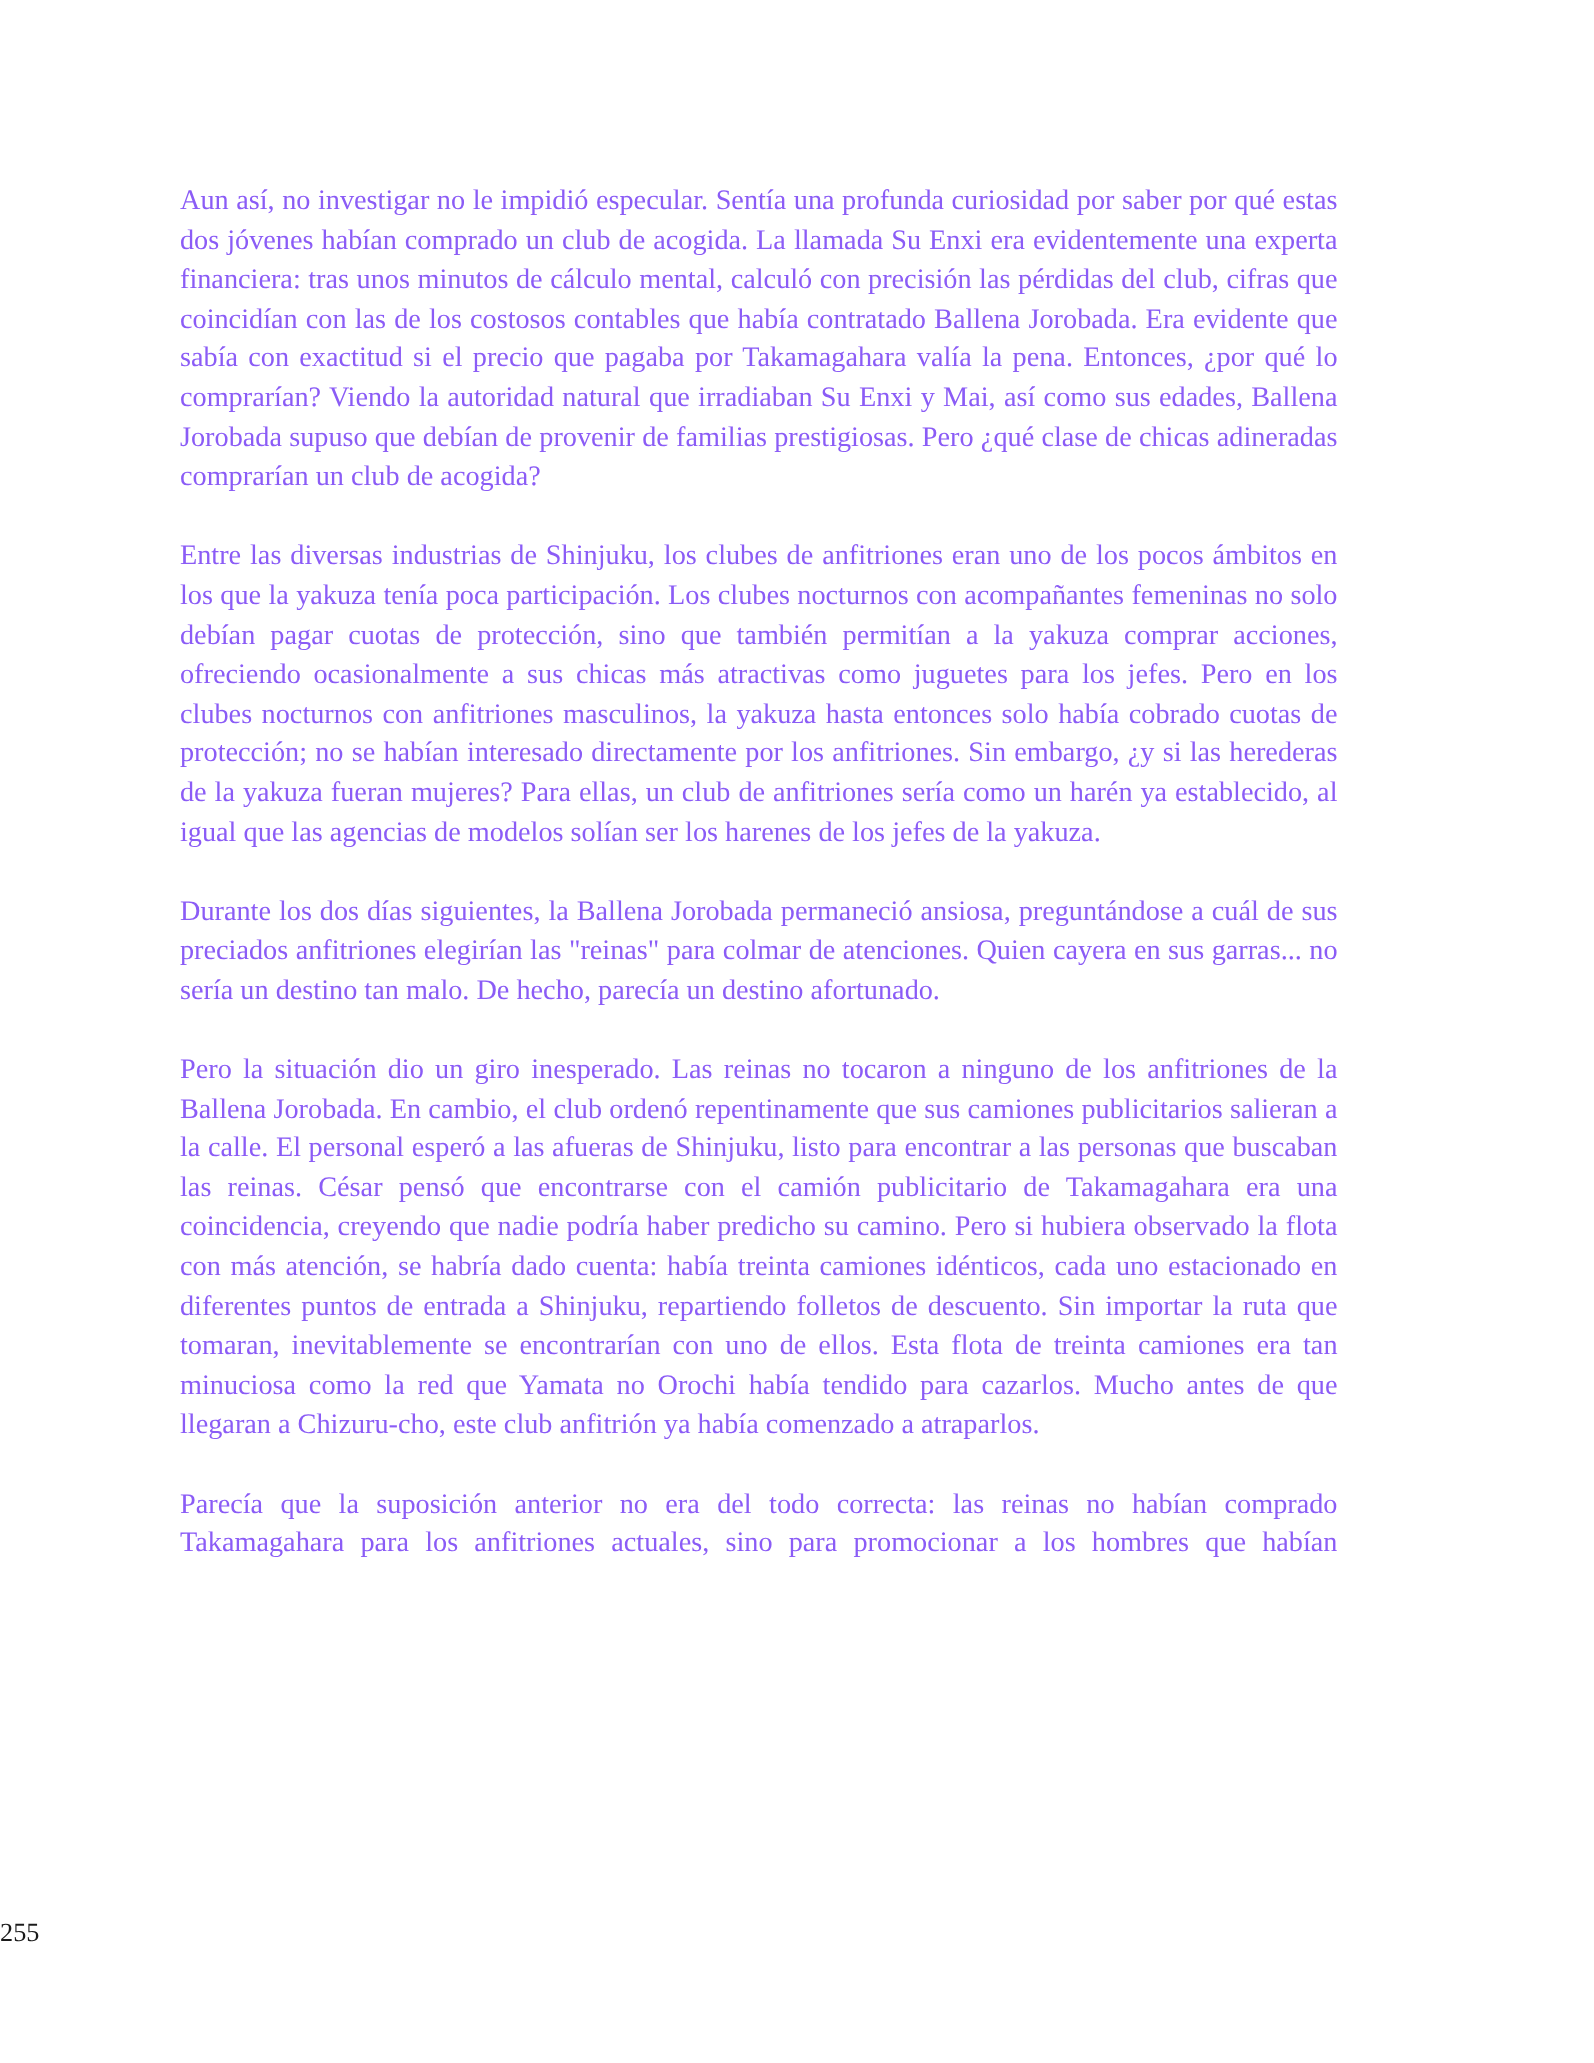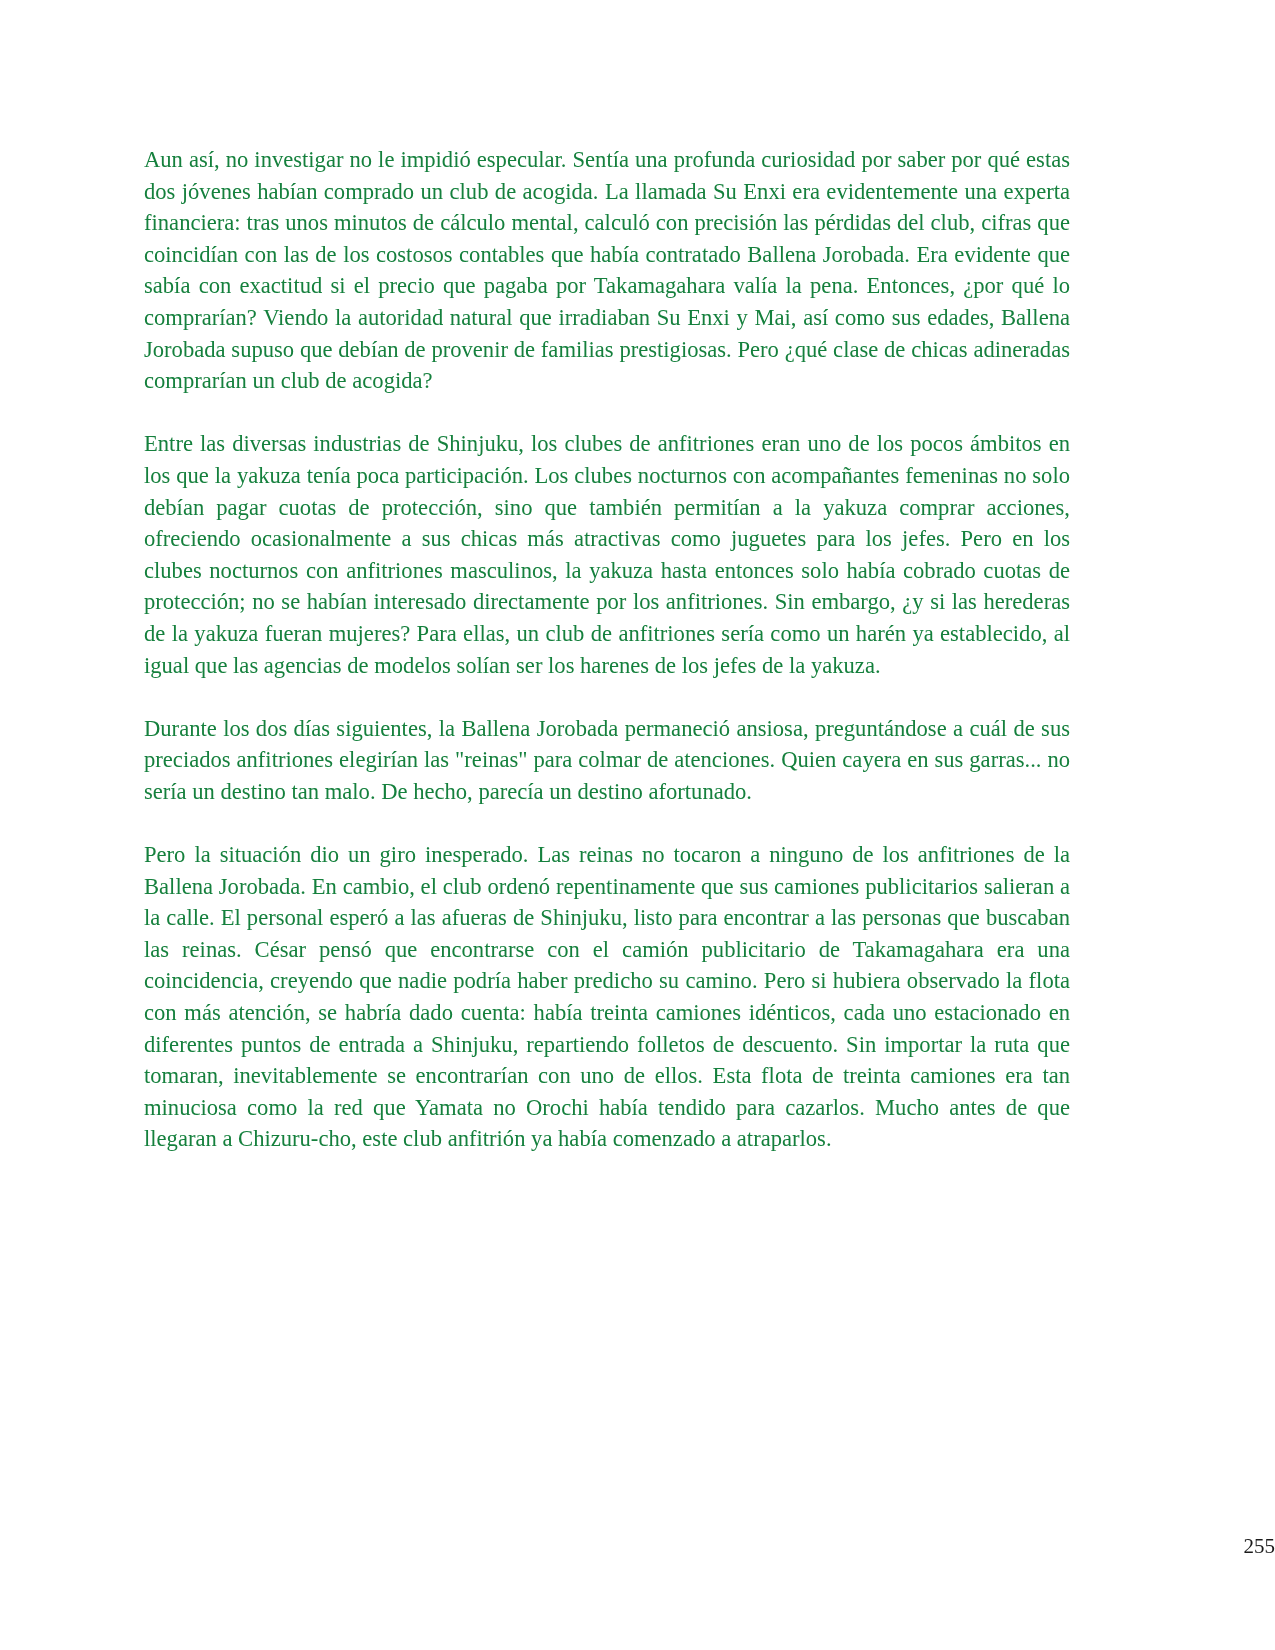--- a/index.html
+++ b/index.html
@@ -1,23 +1,24 @@
 <!DOCTYPE html>
 <html><head>
 <meta charset="utf-8">
 <style>
   html, body { margin:0; padding:0; background:#ffffff; }
   body { width:1275px; height:1650px; position:relative; overflow:hidden; }
   .page { position:absolute; left:144px; top:144px; width:926px; }
-  .para { margin:0; font-family:"Liberation Serif","DejaVu Serif",serif; font-size:22.6px; line-height:31.6px; color:#15803d; text-align:justify; }
+  .para { margin:0; font-family:"Liberation Serif","DejaVu Serif",serif; font-size:22.6px; line-height:31.6px; color:#8b5cf6; text-align:justify; }
   .para + .para { margin-top:31.6px; }
-  .pagenum { position:absolute; left:0; width:1275px; top:1534px; text-align:right; font-family:"Liberation Serif","DejaVu Serif",serif; font-size:21px; color:#1a1a1a; }
+  .pagenum { position:absolute; left:0; width:1275px; top:1534px; text-align:left; font-family:"Liberation Serif","DejaVu Serif",serif; font-size:21px; color:#1a1a1a; }
 </style>
 </head>
 <body>
 
 <div class="page">
   <p class="para">Aun así, no investigar no le impidió especular. Sentía una profunda curiosidad por saber por qué estas dos jóvenes habían comprado un club de acogida. La llamada Su Enxi era evidentemente una experta financiera: tras unos minutos de cálculo mental, calculó con precisión las pérdidas del club, cifras que coincidían con las de los costosos contables que había contratado Ballena Jorobada. Era evidente que sabía con exactitud si el precio que pagaba por Takamagahara valía la pena. Entonces, ¿por qué lo comprarían? Viendo la autoridad natural que irradiaban Su Enxi y Mai, así como sus edades, Ballena Jorobada supuso que debían de provenir de familias prestigiosas. Pero ¿qué clase de chicas adineradas comprarían un club de acogida?</p>
   <p class="para">Entre las diversas industrias de Shinjuku, los clubes de anfitriones eran uno de los pocos ámbitos en los que la yakuza tenía poca participación. Los clubes nocturnos con acompañantes femeninas no solo debían pagar cuotas de protección, sino que también permitían a la yakuza comprar acciones, ofreciendo ocasionalmente a sus chicas más atractivas como juguetes para los jefes. Pero en los clubes nocturnos con anfitriones masculinos, la yakuza hasta entonces solo había cobrado cuotas de protección; no se habían interesado directamente por los anfitriones. Sin embargo, ¿y si las herederas de la yakuza fueran mujeres? Para ellas, un club de anfitriones sería como un harén ya establecido, al igual que las agencias de modelos solían ser los harenes de los jefes de la yakuza.</p>
   <p class="para">Durante los dos días siguientes, la Ballena Jorobada permaneció ansiosa, preguntándose a cuál de sus preciados anfitriones elegirían las "reinas" para colmar de atenciones. Quien cayera en sus garras... no sería un destino tan malo. De hecho, parecía un destino afortunado.</p>
   <p class="para">Pero la situación dio un giro inesperado. Las reinas no tocaron a ninguno de los anfitriones de la Ballena Jorobada. En cambio, el club ordenó repentinamente que sus camiones publicitarios salieran a la calle. El personal esperó a las afueras de Shinjuku, listo para encontrar a las personas que buscaban las reinas. César pensó que encontrarse con el camión publicitario de Takamagahara era una coincidencia, creyendo que nadie podría haber predicho su camino. Pero si hubiera observado la flota con más atención, se habría dado cuenta: había treinta camiones idénticos, cada uno estacionado en diferentes puntos de entrada a Shinjuku, repartiendo folletos de descuento. Sin importar la ruta que tomaran, inevitablemente se encontrarían con uno de ellos. Esta flota de treinta camiones era tan minuciosa como la red que Yamata no Orochi había tendido para cazarlos. Mucho antes de que llegaran a Chizuru-cho, este club anfitrión ya había comenzado a atraparlos.</p>
+  <p class="para" style="text-align-last:justify;">Parecía que la suposición anterior no era del todo correcta: las reinas no habían comprado Takamagahara para los anfitriones actuales, sino para promocionar a los hombres que habían</p>
 </div>
 <div class="pagenum">255</div>
 
 </body></html>

